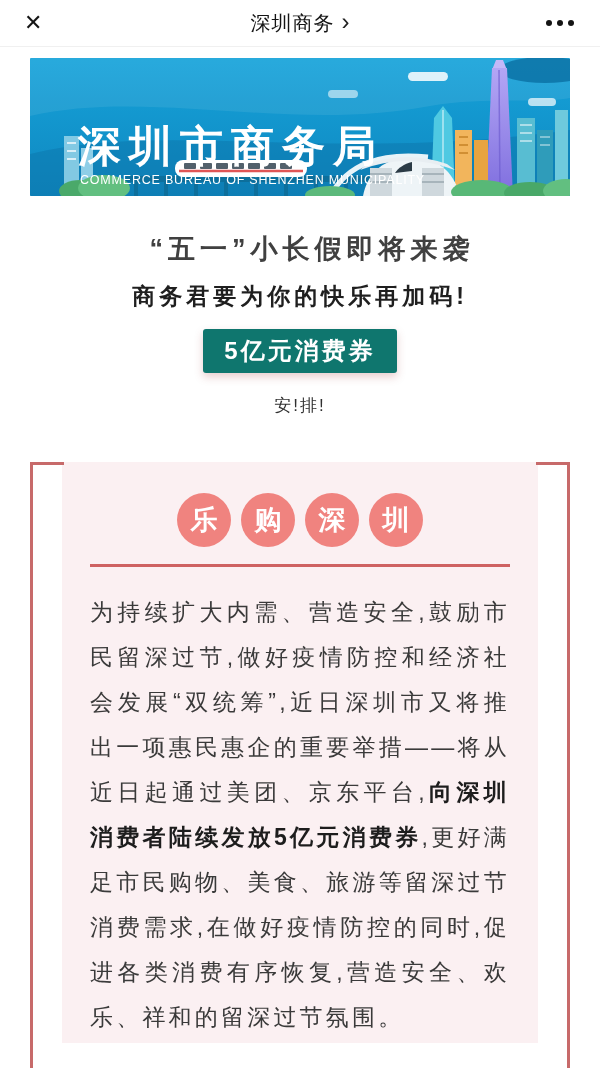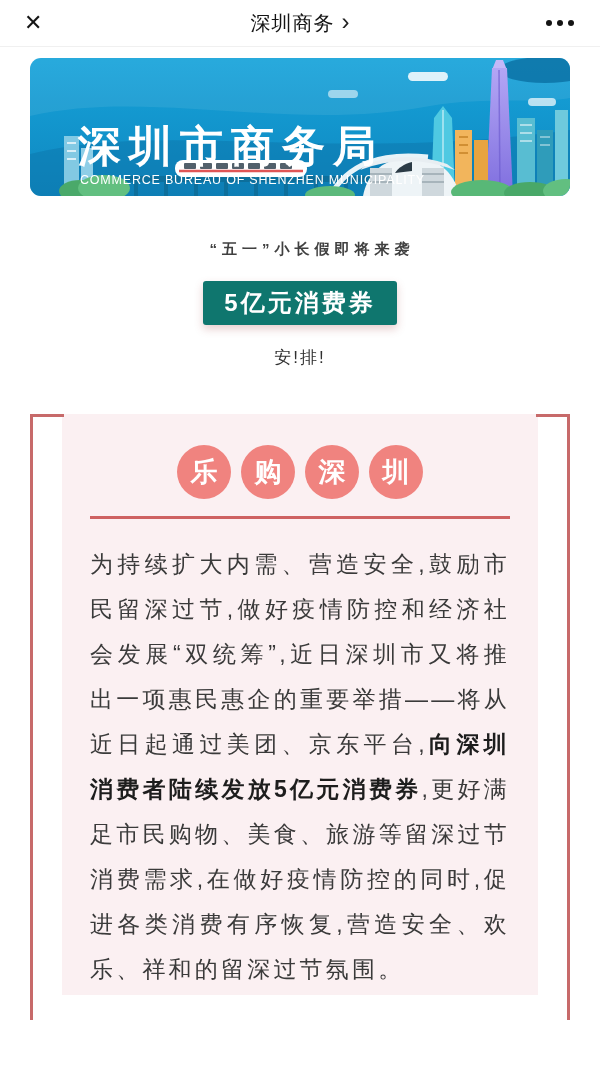--- a/index.html
+++ b/index.html
@@ -14,26 +14,26 @@
            font-size:22px; font-weight:300; color:#141414; line-height:1; cursor:pointer; }
   .titlewrap { display:flex; align-items:center; gap:7px; cursor:pointer; }
   .titletext { font-size:20px; color:#141414; font-weight:500; letter-spacing:1px; }
   .chev { font-size:24px; color:#222; font-weight:300; line-height:1; margin-top:-2px; }
   .more { position:absolute; right:26px; top:50%; transform:translateY(-50%);
           display:flex; gap:5px; cursor:pointer; }
   .more .dot { width:6px; height:6px; border-radius:50%; background:#141414; }
 
   
   .banner { margin:11px 30px 0 30px; width:540px; height:138px;
-            border-radius:11px; overflow:hidden; }
+            border-radius:1px; overflow:hidden; }
   .banner svg { display:block; }
 
   
   .intro { text-align:center; }
-  .l1 { margin-top:38px; font-size:15px; line-height:30px; color:#404040;
+  .l1 { margin-top:38px; font-size:27px; line-height:30px; color:#404040;
         font-weight:600; letter-spacing:5px;padding-left:24px; }
   .l2 { margin-top:16px; font-size:23px; line-height:32px; color:#1f1f1f;
         font-weight:700; letter-spacing:4px; }
   .cbadge-wrap { margin-top:17px; }
   .coupon { display:inline-block; background:#0f766e; color:#fff;
             font-size:24px; font-weight:700; letter-spacing:3px;
             line-height:28px; padding:8px 21px; border-radius:3px;
             box-shadow:0 4px 9px rgba(160,60,60,.25); }
   .l3 { margin-top:18px; font-size:17px; line-height:30px; color:#303030;
         font-weight:500; letter-spacing:2px; }
@@ -175,20 +175,21 @@
       <ellipse cx="536" cy="133" rx="23" ry="12" fill="#62bf80"></ellipse>
     </g>
 
     <text x="48" y="103" font-size="43" font-weight="bold" fill="#ffffff" letter-spacing="8">深圳市商务局</text>
     <text x="50" y="126" font-size="12.5" fill="#ffffff" letter-spacing="0.8">COMMERCE BUREAU OF SHENZHEN MUNICIPALITY</text>
   </svg>
 </div>
 
 <section class="intro">
   <p class="l1">“五一”小长假即将来袭</p>
+  <p class="l2">商务君要为你的快乐再加码!</p>
   <div class="cbadge-wrap">
     <span class="coupon">5亿元消费券</span>
   </div>
   <p class="l3">安!排!</p>
 </section>
 
 <div class="frame">
   <div class="panel">
 
     <div class="circle-row">

